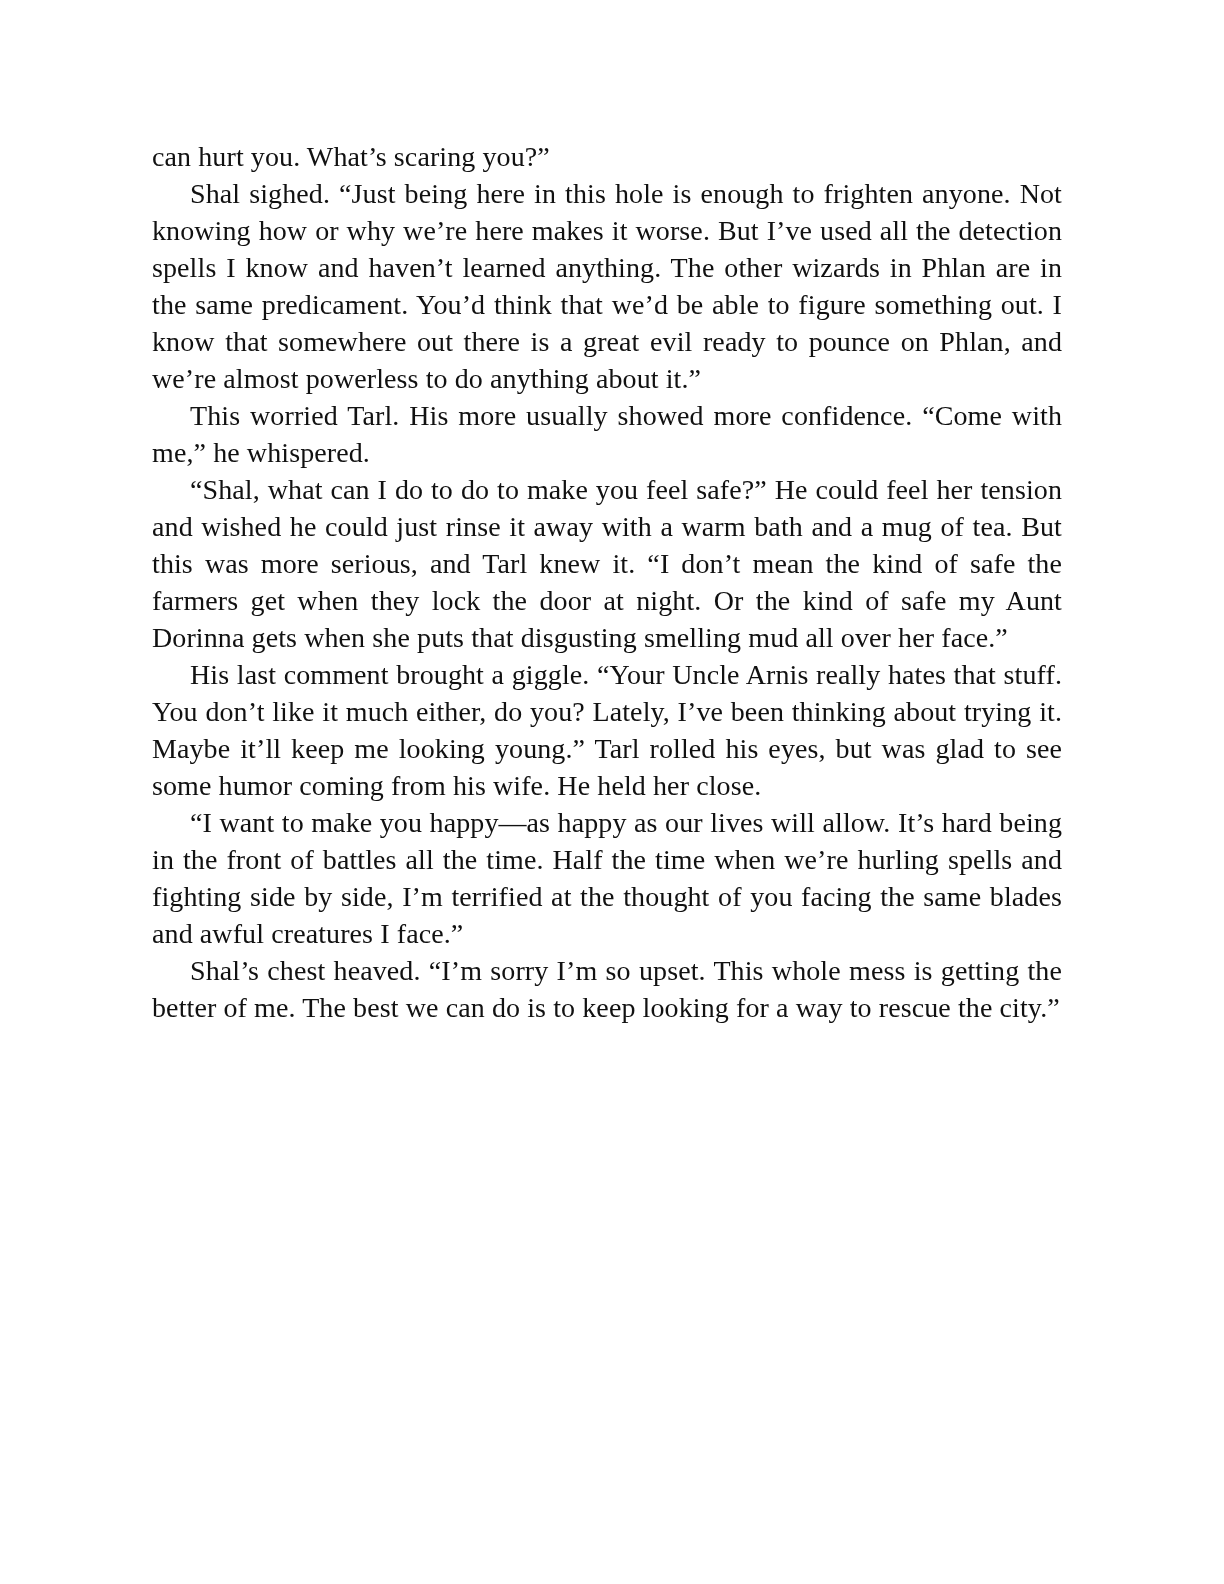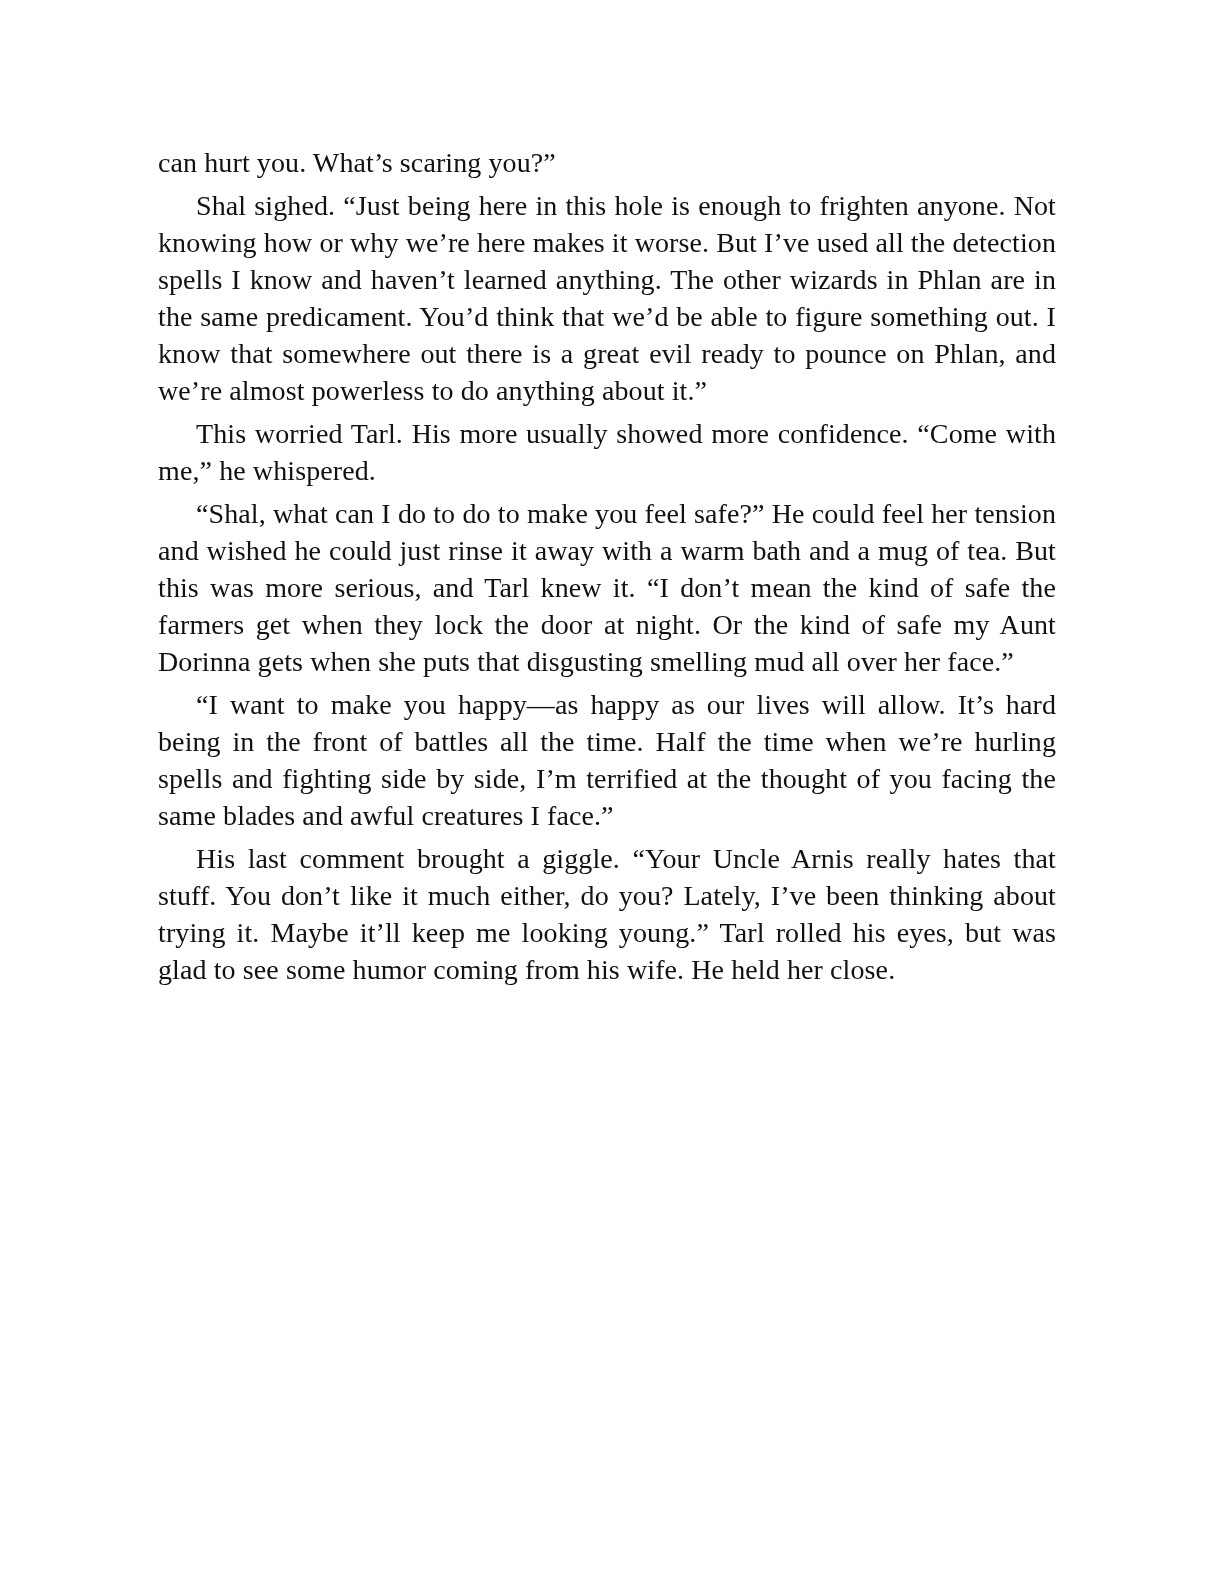--- a/index.html
+++ b/index.html
@@ -17,21 +17,21 @@
     color: #111111;
     box-sizing: border-box;
   }
   .text-block {
     position: absolute;
     top: 138px;
     left: 152px;
     width: 910px;
   }
   .text-block p {
-    margin: 6px;
+    margin: 0;
     padding: 0;
     font-size: 28px;
     line-height: 37px;
     text-align: justify;
     text-justify: inter-word;
     letter-spacing: 0.1px;
     font-family: Liberation Serif, serif;
   }
   .text-block p.indent {
     text-indent: 38px;
@@ -39,16 +39,17 @@
 </style>
 </head>
 <body>
 
 <div class="page">
   <div class="text-block">
     <p>can hurt you. What’s scaring you?”</p>
     <p class="indent">Shal sighed. “Just being here in this hole is enough to frighten anyone. Not knowing how or why we’re here makes it worse. But I’ve used all the detection spells I know and haven’t learned anything. The other wizards in Phlan are in the same predicament. You’d think that we’d be able to figure something out. I know that somewhere out there is a great evil ready to pounce on Phlan, and we’re almost powerless to do anything about it.”</p>
     <p class="indent">This worried Tarl. His more usually showed more confidence. “Come with me,” he whispered.</p>
     <p class="indent">“Shal, what can I do to do to make you feel safe?” He could feel her tension and wished he could just rinse it away with a warm bath and a mug of tea. But this was more serious, and Tarl knew it. “I don’t mean the kind of safe the farmers get when they lock the door at night. Or the kind of safe my Aunt Dorinna gets when she puts that disgusting smelling mud all over her face.”</p>
+    <p class="indent">His last comment brought a giggle. “Your Uncle Arnis really hates that stuff. You don’t like it much either, do you? Lately, I’ve been thinking about trying it. Maybe it’ll keep me looking young.” Tarl rolled his eyes, but was glad to see some humor coming from his wife. He held her close.</p>
     <p class="indent">“I want to make you happy—as happy as our lives will allow. It’s hard being in the front of battles all the time. Half the time when we’re hurling spells and fighting side by side, I’m terrified at the thought of you facing the same blades and awful creatures I face.”</p>
-    <p class="indent">His last comment brought a giggle. “Your Uncle Arnis really hates that stuff. You don’t like it much either, do you? Lately, I’ve been thinking about trying it. Maybe it’ll keep me looking young.” Tarl rolled his eyes, but was glad to see some humor coming from his wife. He held her close.</p>
+    <p class="indent">Shal’s chest heaved. “I’m sorry I’m so upset. This whole mess is getting the better of me. The best we can do is to keep looking for a way to rescue the city.”</p>
   </div>
 </div>
 
 </body></html>

